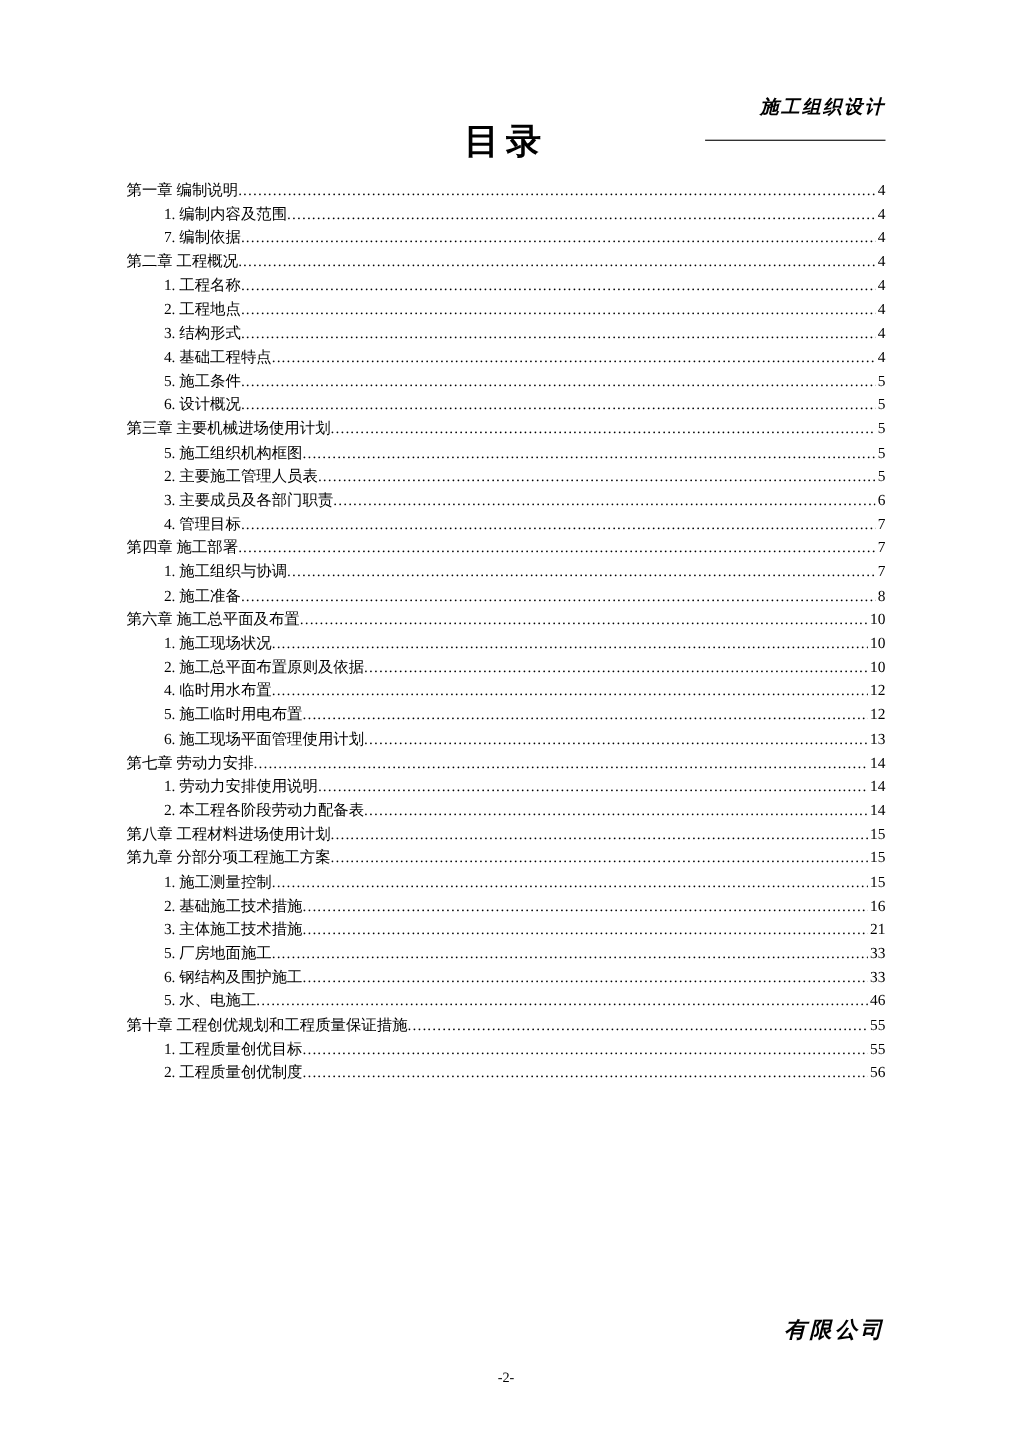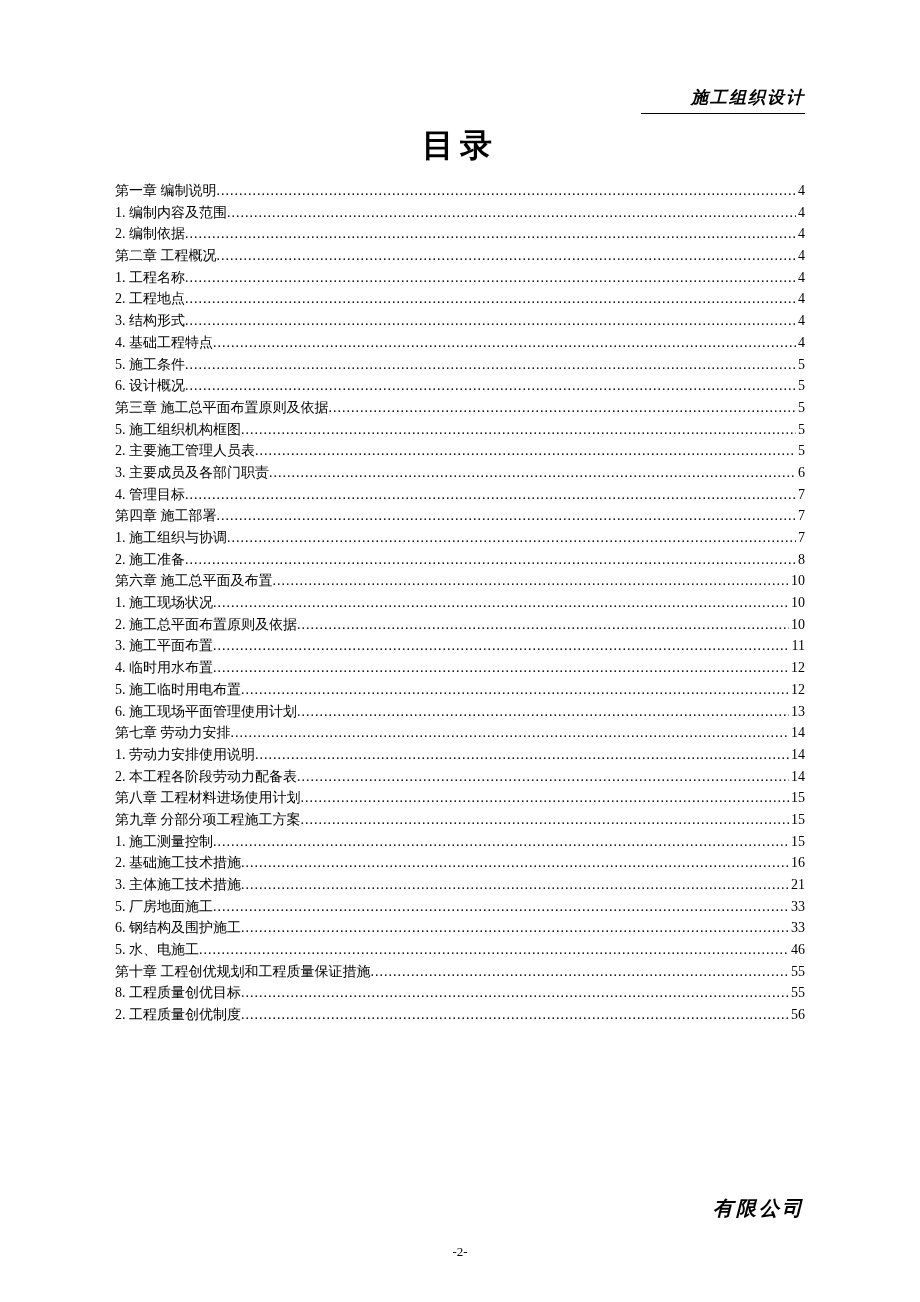--- a/index.html
+++ b/index.html
@@ -20,45 +20,46 @@
     .header-right {
       position: absolute;
       top: 86px;
       right: 115px;
       font-style: italic;
       font-weight: bold;
       font-family: "KaiTi", "楷体", serif;
       font-size: 17px;
       letter-spacing: 2px;
       border-bottom: 1px solid #000;
-      padding-bottom: 4px;
+      padding-bottom: 18px;
       padding-left: 50px;
     }
     .title {
       text-align: center;
       font-size: 32px;
       font-weight: bold;
-      margin-top: 44px;
+      margin-top: 27px;
       margin-bottom: 12px;
       letter-spacing: 6px;
       font-family: "SimSun", "宋体", serif;
     }
     .toc {
       line-height: 1.55;
     }
     .toc-row {
       display: flex;
       align-items: baseline;
       white-space: nowrap;
       font-size: 14px;
     }
     .toc-row.chapter {
       margin-left: 0;
     }
     .toc-row.sub {
+      margin-left: 34px;
     }
     .toc-label {
       flex: 0 0 auto;
     }
     .toc-dots {
       flex: 1 1 auto;
       overflow: hidden;
       letter-spacing: 1px;
       color: #000;
     }
@@ -99,21 +100,21 @@
       <span class="toc-label">第一章 编制说明</span>
       <span class="toc-dots"></span>
       <span class="toc-page">4</span>
     </div>
     <div class="toc-row sub">
       <span class="toc-label">1. 编制内容及范围 </span>
       <span class="toc-dots"></span>
       <span class="toc-page">4</span>
     </div>
     <div class="toc-row sub">
-      <span class="toc-label">2. 编制依据 </span>
+      <span class="toc-label">7. 编制依据 </span>
       <span class="toc-dots"></span>
       <span class="toc-page">4</span>
     </div>
     <div class="toc-row chapter">
       <span class="toc-label">第二章 工程概况</span>
       <span class="toc-dots"></span>
       <span class="toc-page"> 4</span>
     </div>
     <div class="toc-row sub">
       <span class="toc-label">1. 工程名称 </span>
@@ -139,21 +140,21 @@
       <span class="toc-label">5. 施工条件 </span>
       <span class="toc-dots"></span>
       <span class="toc-page">5</span>
     </div>
     <div class="toc-row sub">
       <span class="toc-label">6. 设计概况 </span>
       <span class="toc-dots"></span>
       <span class="toc-page">5</span>
     </div>
     <div class="toc-row chapter">
-      <span class="toc-label">第三章 施工总平面布置原则及依据 </span>
+      <span class="toc-label">第三章 主要机械进场使用计划 </span>
       <span class="toc-dots"></span>
       <span class="toc-page">5</span>
     </div>
     <div class="toc-row sub">
       <span class="toc-label">5. 施工组织机构框图 </span>
       <span class="toc-dots"></span>
       <span class="toc-page"> 5</span>
     </div>
     <div class="toc-row sub">
       <span class="toc-label">2. 主要施工管理人员表 </span>
@@ -194,25 +195,20 @@
       <span class="toc-label">1. 施工现场状况 </span>
       <span class="toc-dots"></span>
       <span class="toc-page">10</span>
     </div>
     <div class="toc-row sub">
       <span class="toc-label">2. 施工总平面布置原则及依据 </span>
       <span class="toc-dots"></span>
       <span class="toc-page">10</span>
     </div>
     <div class="toc-row sub">
-      <span class="toc-label">3. 施工平面布置 </span>
-      <span class="toc-dots"></span>
-      <span class="toc-page">11</span>
-    </div>
-    <div class="toc-row sub">
       <span class="toc-label">4. 临时用水布置 </span>
       <span class="toc-dots"></span>
       <span class="toc-page">12</span>
     </div>
     <div class="toc-row sub">
       <span class="toc-label">5. 施工临时用电布置 </span>
       <span class="toc-dots"></span>
       <span class="toc-page">12</span>
     </div>
     <div class="toc-row sub">
@@ -274,21 +270,21 @@
       <span class="toc-label">5. 水、电施工 </span>
       <span class="toc-dots"></span>
       <span class="toc-page"> 46</span>
     </div>
     <div class="toc-row chapter">
       <span class="toc-label">第十章 工程创优规划和工程质量保证措施</span>
       <span class="toc-dots"></span>
       <span class="toc-page">55</span>
     </div>
     <div class="toc-row sub">
-      <span class="toc-label">8. 工程质量创优目标 </span>
+      <span class="toc-label">1. 工程质量创优目标 </span>
       <span class="toc-dots"></span>
       <span class="toc-page">55</span>
     </div>
     <div class="toc-row sub">
       <span class="toc-label">2. 工程质量创优制度 </span>
       <span class="toc-dots"></span>
       <span class="toc-page">56</span>
     </div>
   </div>
 

